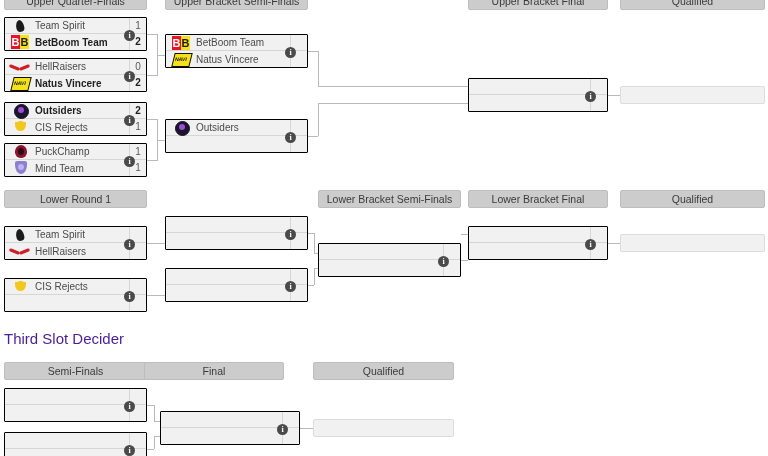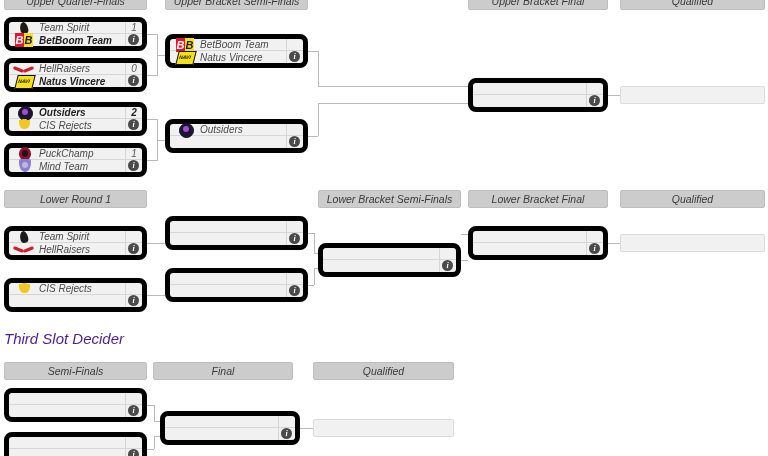--- a/index.html
+++ b/index.html
@@ -3,21 +3,21 @@
 <meta charset="utf-8">
 <style>
   * { box-sizing: border-box; }
   html, body {
     margin: 0; padding: 0;
     width: 768px; height: 456px;
     background: #ffffff;
     font-family: "Liberation Sans", sans-serif;
     overflow: hidden;
   }
-  #root { position: relative; width: 713px; height: 456px; font-style: italic; }
+  #root { position: relative; width: 713px; height: 456px; }
 
   
   .round-header {
     position: absolute;
     height: 18px;
     background: #cccccc;
     border: 1px solid #bdbdbd;
     border-radius: 2px;
     color: #3a3a3a;
     font-size: 10.5px;
@@ -33,22 +33,22 @@
     color: #4c1d95;
     font-size: 15px;
     line-height: 18px;
     white-space: nowrap;
   }
 
   
   .match {
     position: absolute;
     background: #f1f1f1;
-    border: 5px solid #000000;
-    border-radius: 8px;
+    border: 1px solid #000000;
+    border-radius: 1px;
   }
   .match .team-row {
     position: relative;
     height: 50%;
     display: flex;
     align-items: center;
     border-bottom: 1px solid #d6d6d6;
   }
   .match .team-row.last { border-bottom: none; }
 
@@ -472,21 +472,21 @@
     <span class="info-badge" style="left:116px; top:11.5px;">i</span>
   </div>
 
   <div class="ln lnh" style="left:608px; top:243px; width:12px;"></div>
 
   <div class="qualbox" style="left:620px; top:234px; width:145px; height:18px;"></div>
 
   <div class="section-title" style="left:4px; top:330px;">Third Slot Decider</div>
 
   <div class="round-header" style="left:4px; top:362px; width:143px;">Semi-Finals</div>
-  <div class="round-header" style="left:153px; top:362px; width:140px;text-align:center;">Final</div>
+  <div class="round-header" style="left:144px; top:362px; width:140px;text-align:center;">Final</div>
   <div class="round-header" style="left:313px; top:362px; width:141px;">Qualified</div>
 
   <div class="match" style="left:4px; top:388px; width:143px; height:34px;">
     <div class="team-row">
       <span class="logo"></span>
       <span class="tname"></span>
       <span class="scorecol-empty"></span>
     </div>
     <div class="team-row last">
       <span class="logo"></span>

